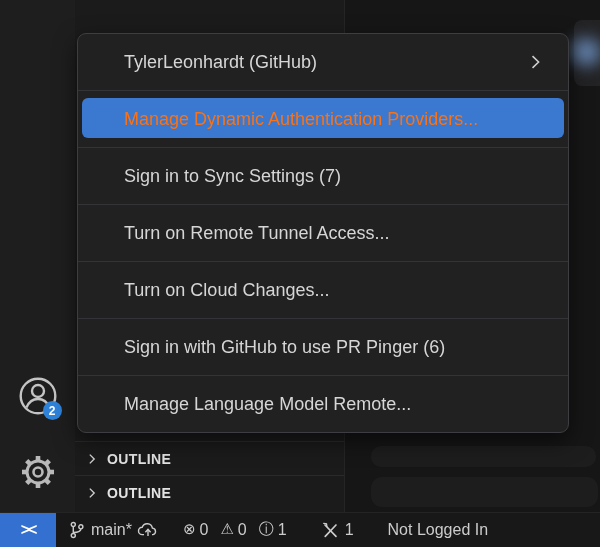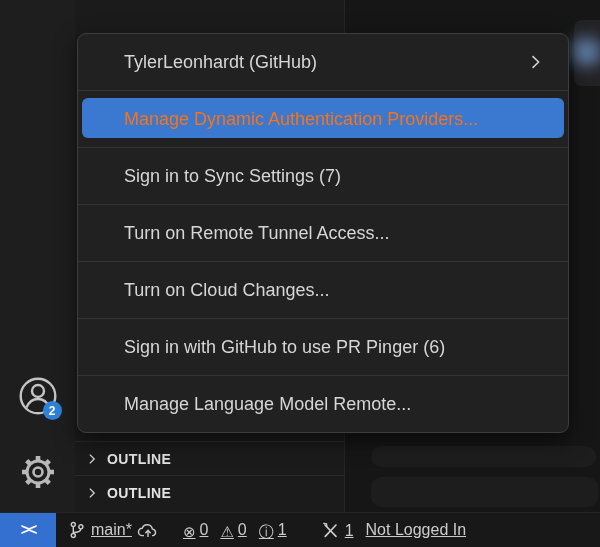--- a/index.html
+++ b/index.html
@@ -69,26 +69,26 @@
   .status-bar{
     position:absolute;left:0;top:512px;width:600px;height:35px;
     background:#181818;border-top:1px solid #242424;box-sizing:border-box;
     display:flex;align-items:center;color:#cccccc;font-size:16px;white-space:nowrap;
   }
   .remote{
     width:56px;height:100%;background:var(--remote_accent,#3470cf);color:#fff;
     display:flex;align-items:center;justify-content:center;
     font-weight:bold;font-size:16px;letter-spacing:-2px;cursor:pointer;
   }
-  .sb-group{display:flex;align-items:flex-end;gap:5px;cursor:pointer;text-decoration:underline;}
+  .sb-group{display:flex;align-items:flex-start;gap:5px;cursor:pointer;}
   .branch-group{margin-left:12px;}
   .problems-group{margin-left:24px;gap:4px;}
   .problems-group .num{margin-right:8px;}
   .tools-group{margin-left:26px;}
-  .login-group{margin-left:12px;}
+  .login-group{margin-left:34px;}
   .sb-glyph{font-size:15px;line-height:1;}
   svg{display:block;}
 </style>
 </head>
 <body>
 
 <div class="activity-bar">
   <div class="ab-icon">
     <span>
       <svg viewBox="0 0 40 40" width="40" height="40" fill="none" stroke="#c4c4c4" stroke-width="2.4">

